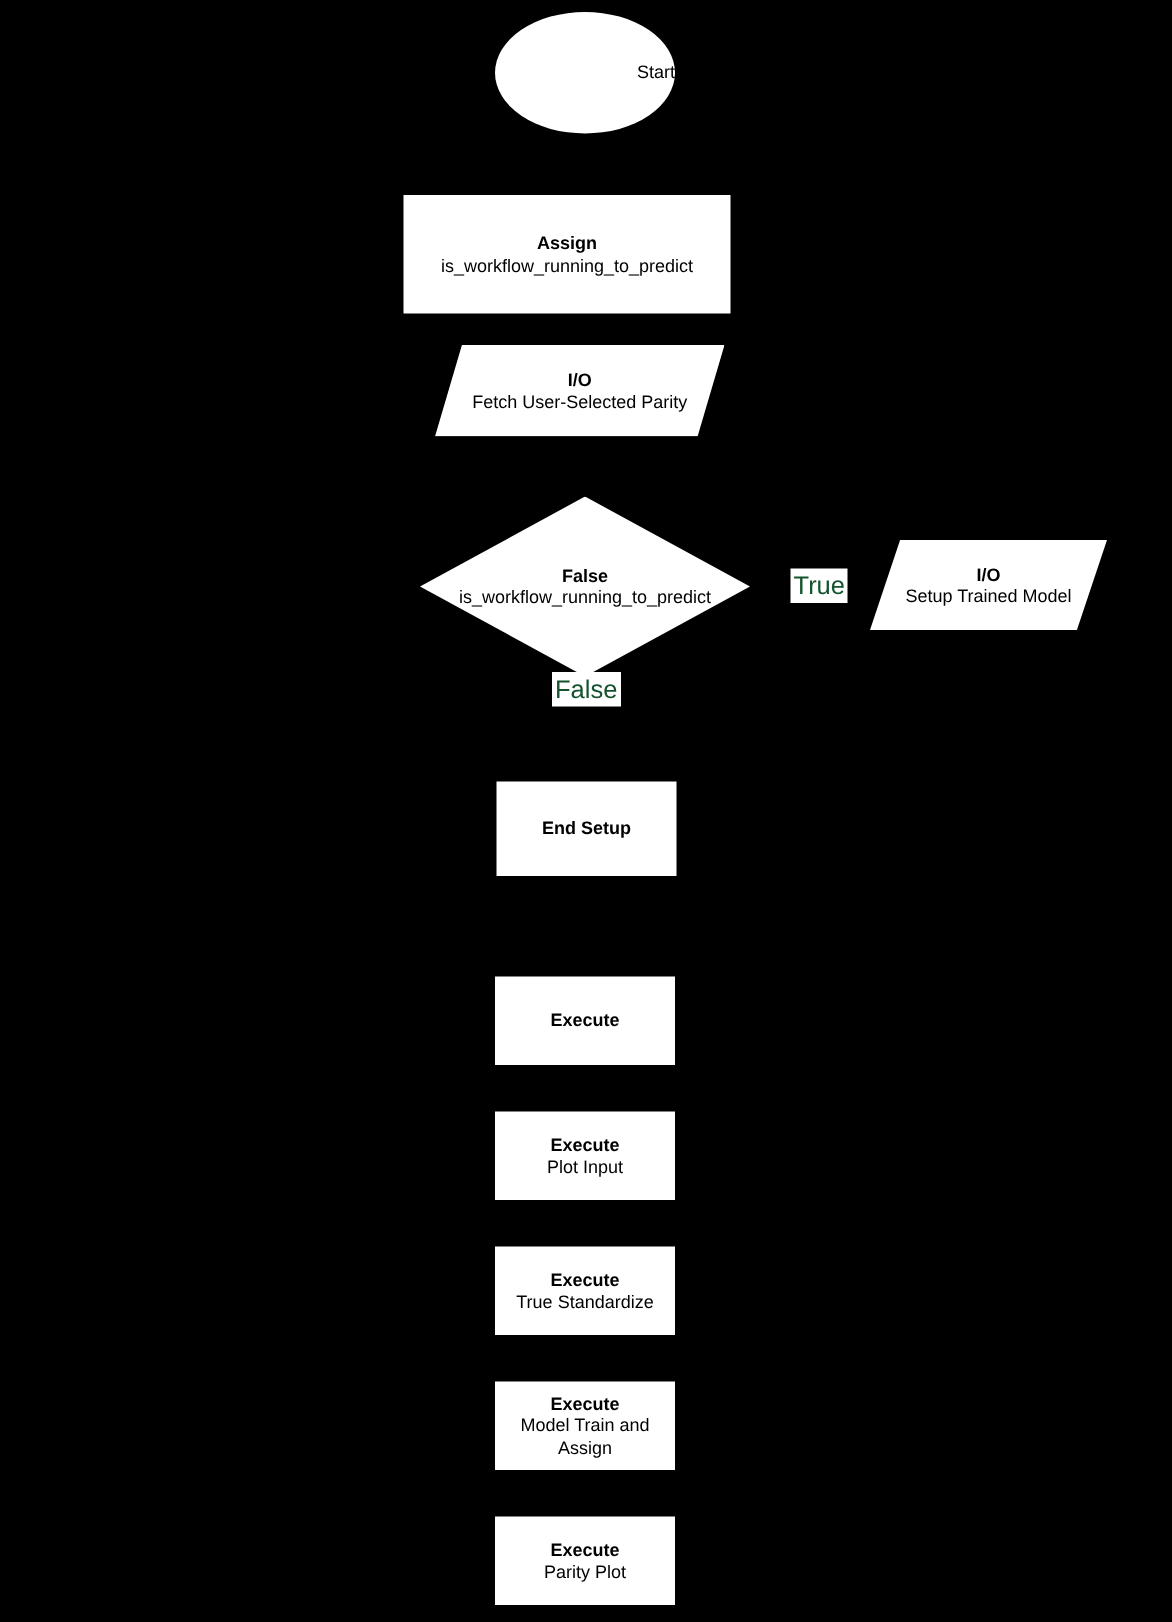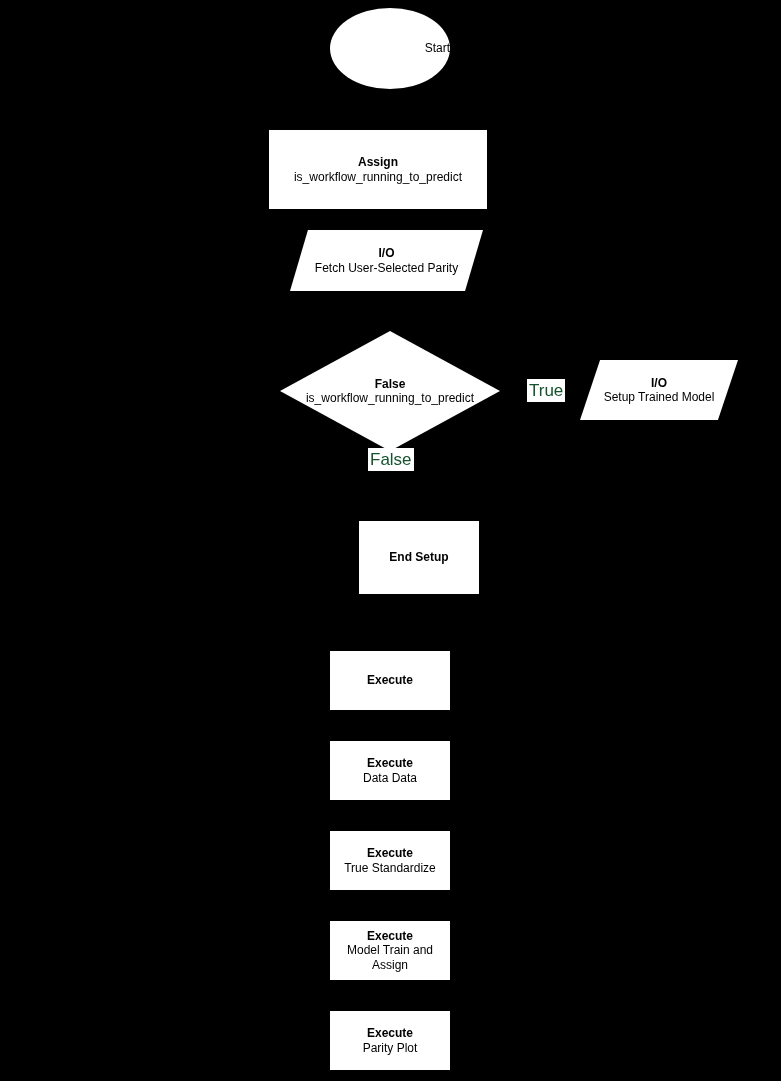--- a/index.html
+++ b/index.html
@@ -89,31 +89,31 @@
 
   <div class="edge-label" style="left:527px; top:379px;">True</div>
 
   <div class="node para-2" style="left:580px; top:360px; width:158px; height:60px;">
     <div class="title">I/O</div>
     <div class="subtitle">Setup Trained Model</div>
   </div>
 
   <div class="edge-label" style="left:368px; top:448px;">False</div>
 
-  <div class="node" style="left:331px; top:521px; width:120px; height:73px;margin-left:28px;">
+  <div class="node" style="left:331px; top:521px; width:120px; height:63px;">
     <div class="title">End Setup</div>
   </div>
 
   <div class="node" style="left:330px; top:651px; width:120px; height:59px;">
     <div class="title">Execute</div>
   </div>
 
   <div class="node" style="left:330px; top:741px; width:120px; height:59px;">
     <div class="title">Execute</div>
-    <div class="subtitle">Data Data</div>
+    <div class="subtitle">Plot Input</div>
   </div>
 
   <div class="node" style="left:330px; top:831px; width:120px; height:59px;">
     <div class="title">Execute</div>
     <div class="subtitle">True Standardize</div>
   </div>
 
   <div class="node" style="left:330px; top:921px; width:120px; height:59px;">
     <div class="title">Execute</div>
     <div class="subtitle">Model Train and Assign</div>

